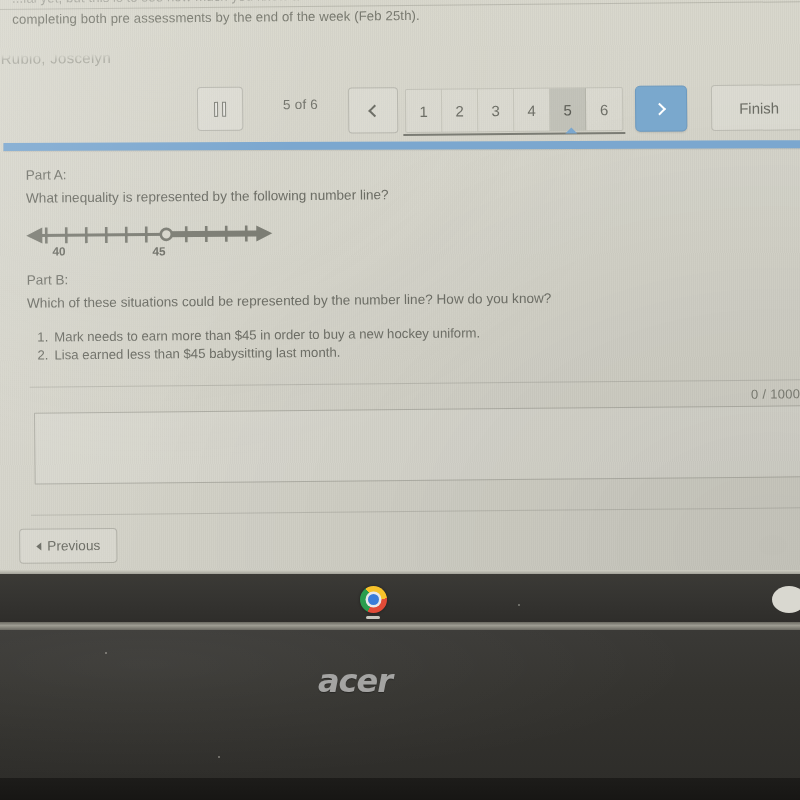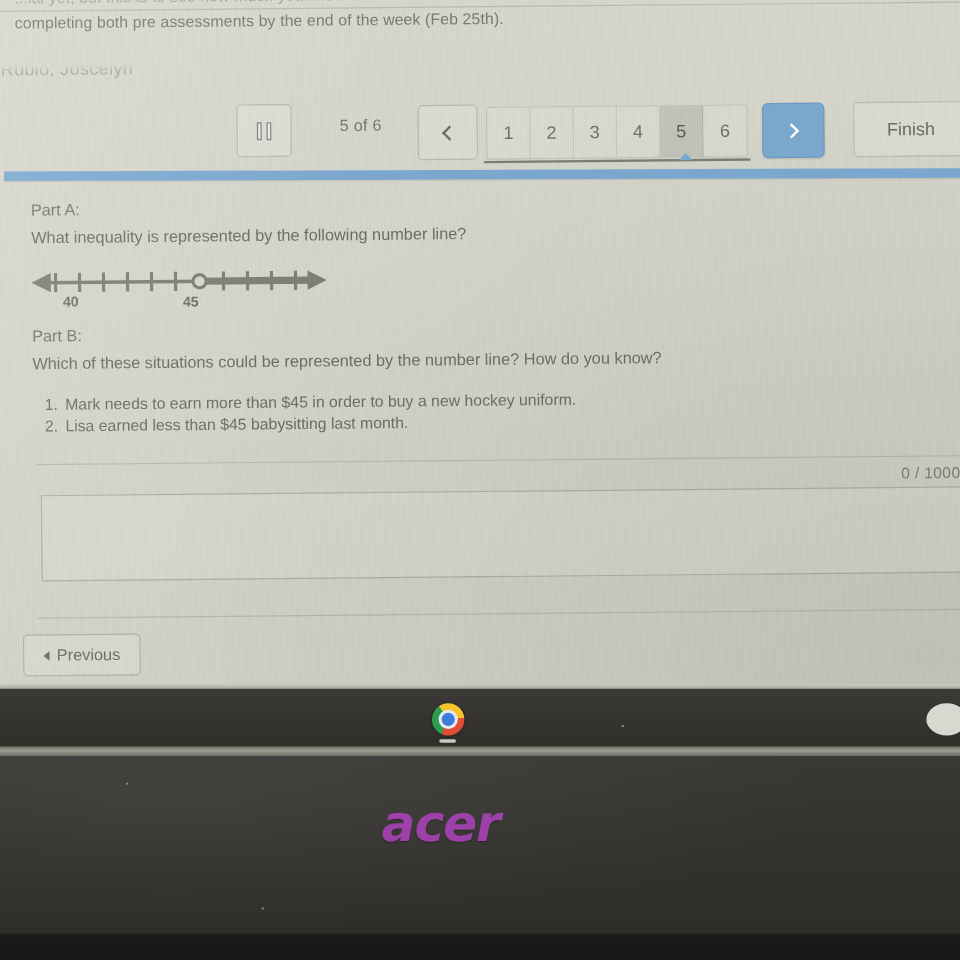--- a/index.html
+++ b/index.html
@@ -367,25 +367,25 @@
   }
   #deck::after {
     content: "";
     position: absolute; inset: 0;
     background: radial-gradient(ellipse at 18% 20%, rgba(255,255,255,0.055), rgba(255,255,255,0) 60%);
   }
   #acer-logo {
     position: absolute;
     left: 318px; top: 662px;
     font-family: "DejaVu Sans", sans-serif;
-    font-size: 42px;
+    font-size: 32px;
     font-weight: bold;
     font-style: italic;
     letter-spacing: -1px;
-    color: #d946ef;
+    color: #e5e5e5;
     opacity: 0.62;
     text-shadow: 0 1px 1px rgba(0,0,0,0.5);
   }
   #desk-strip {
     position: absolute;
     left: 0; top: 778px; width: 800px; height: 22px;
     background: linear-gradient(180deg, #1d1c1a, #171614);
   }
   .speck {
     position: absolute;

